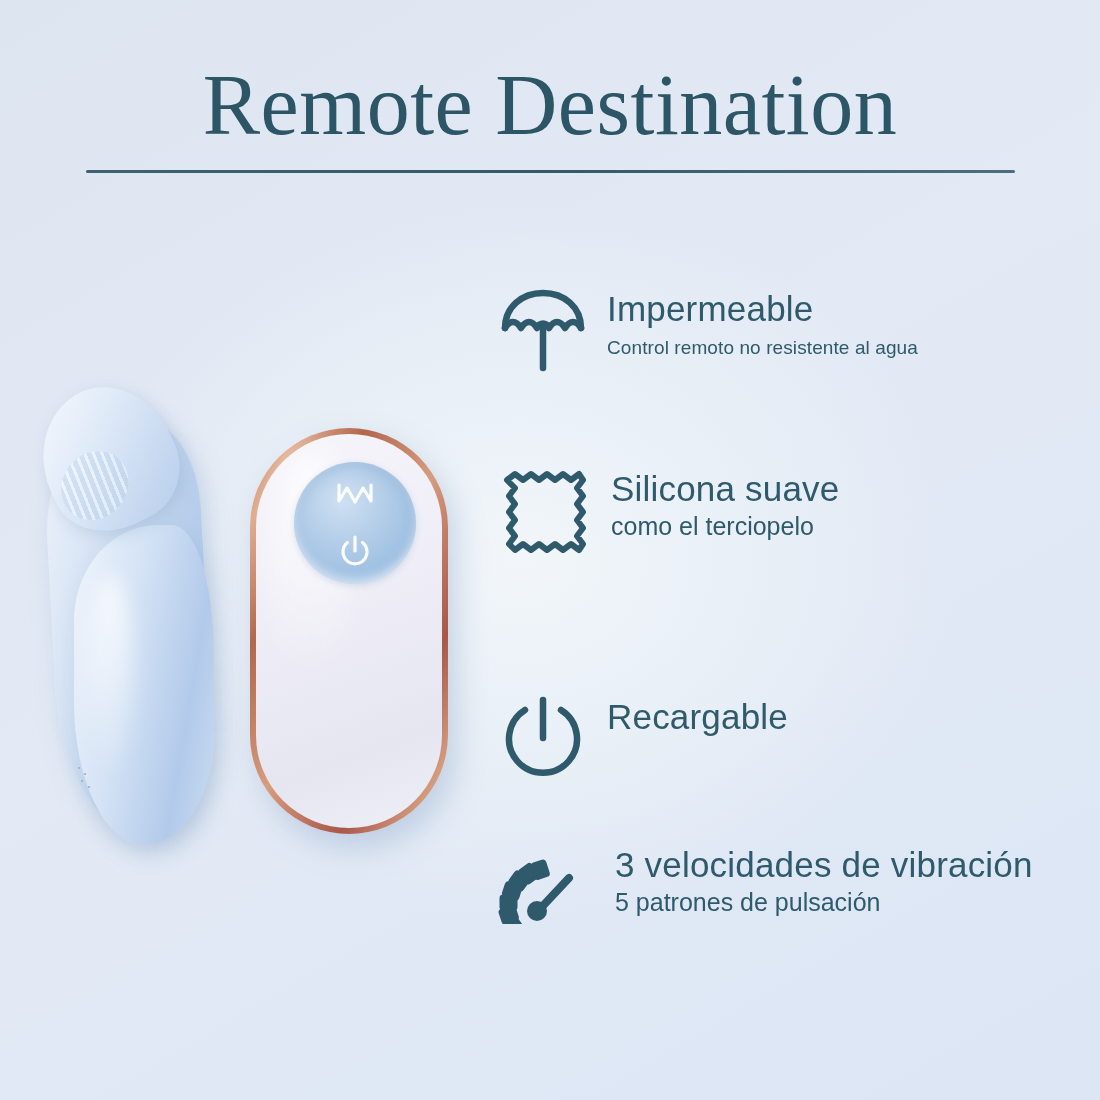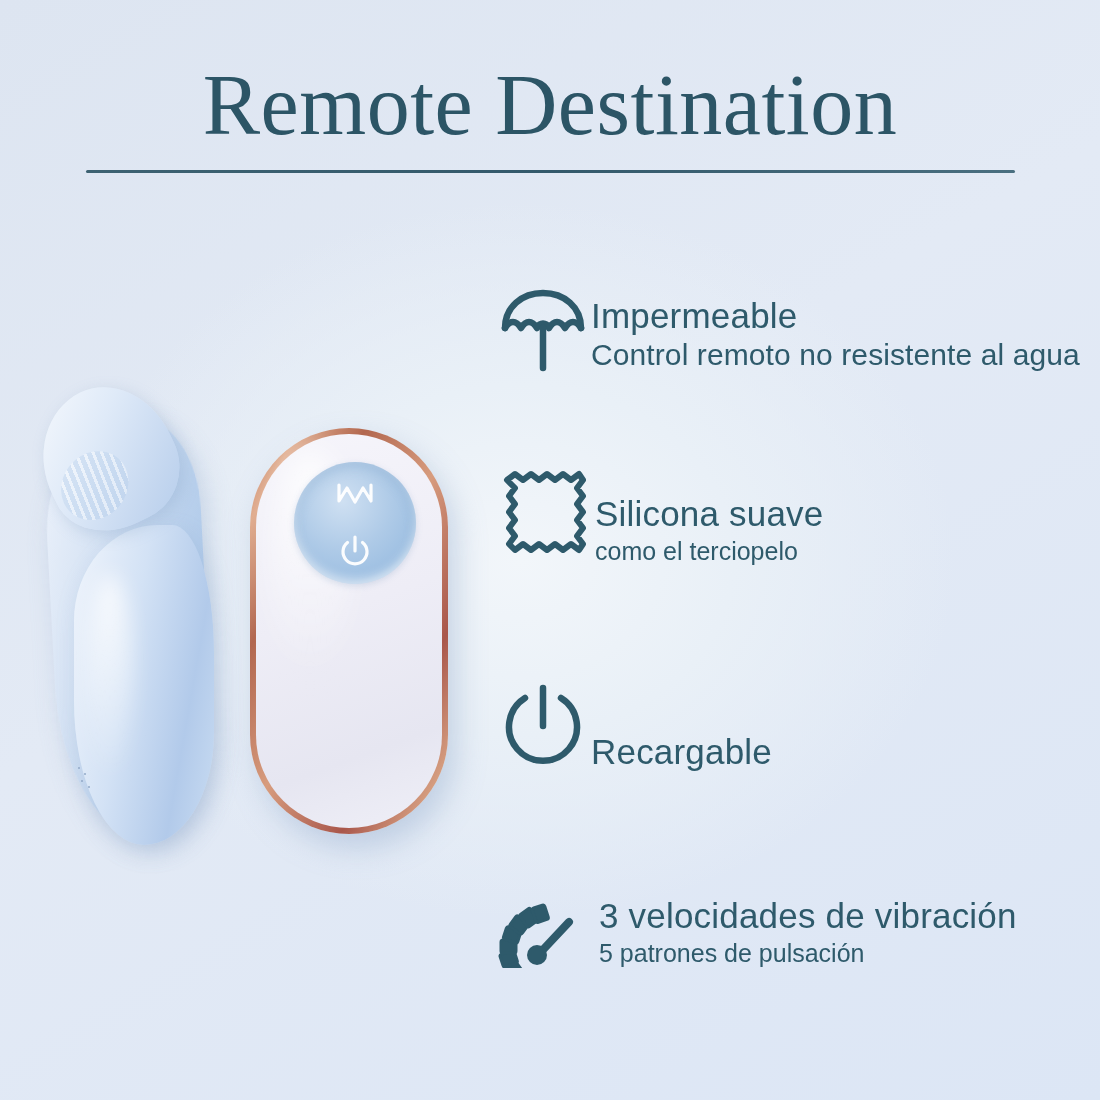--- a/index.html
+++ b/index.html
@@ -175,57 +175,59 @@
   
   .features {
     position: absolute;
     left: 495px;
     top: 286px;
     width: 600px;
   }
   .feature-row {
     position: absolute;
     display: flex;
-    align-items: flex-end;
+    align-items: flex-start;
     width: 600px;
+    gap: 16px;
   }
   .feature-icon {
     flex: 0 0 96px;
     display: flex;
     justify-content: center;
     align-items: center;
   }
   .feature-text { padding-top: 2px; }
   .feature-title {
     font-size: 35px;
     color: #2e5a6b;
     letter-spacing: 0.2px;
     font-weight: 300;
     line-height: 1.22;
     white-space: nowrap;
   }
   .feature-sub {
-    font-size: 30px;
+    font-size: 19px;
     color: #2e5a6b;
     font-weight: 300;
     letter-spacing: 0.1px;
+    margin-top: 6px;
     white-space: nowrap;
   }
   .feature-line2 {
     font-size: 25px;
     color: #2e5a6b;
     font-weight: 300;
     line-height: 1.22;
     white-space: nowrap;
   }
 
   .r0 { top: 0px; }
   .r1 { top: 180px; }
-  .r2 { top: 396px; }
-  .r3 { top: 600px; }
+  .r2 { top: 408px; }
+  .r3 { top: 556px; }
 </style>
 </head>
 <body>
 
 <div class="canvas">
 
   <div class="title">Remote Destination</div>
   <div class="title-rule"></div>
 
   <div class="product-left">

